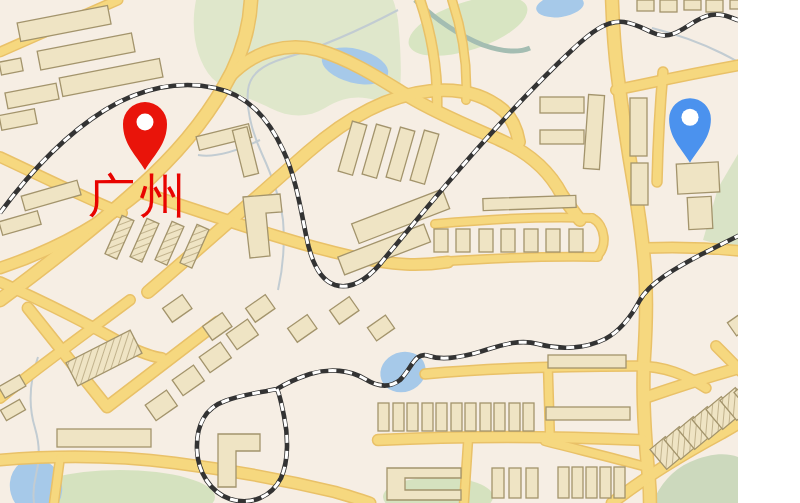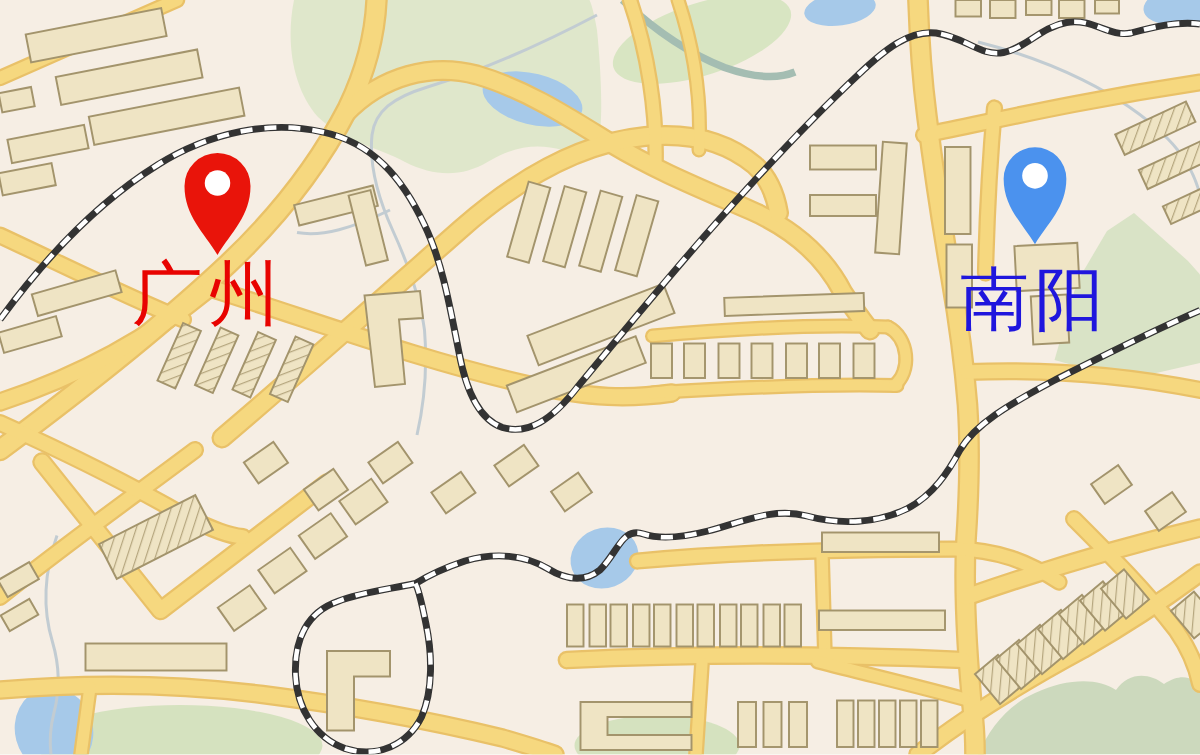--- a/index.html
+++ b/index.html
@@ -1,19 +1,20 @@
 <!DOCTYPE html>
 <html><head>
 <meta charset="utf-8">
 <style>
   html,body{margin:0;padding:0;background:#ffffff;}
   .stage{
-    position:relative;width:800px;height:503px;overflow:hidden;
+    position:relative;width:724px;height:503px;overflow:hidden;
     background:#f6eee4;
     font-family:"Liberation Sans","DejaVu Sans",sans-serif;
+    padding-left:14px;
   }
   .stage svg{position:absolute;left:0;top:0;}
   .road-casing path, .road-casing use{fill:none;stroke:#e9c168;stroke-linecap:round;stroke-linejoin:round;}
   .road-inner path, .road-inner use{fill:none;stroke:#f6d87f;stroke-linecap:round;stroke-linejoin:round;}
   .rail-base{fill:none;stroke:#333333;stroke-width:4.6;}
   .rail-dash{fill:none;stroke:#ffffff;stroke-width:3;stroke-dasharray:8 8;}
   .bld{fill:#efe4c4;stroke:#a3946c;stroke-width:1.3;}
   .bldh{fill:url(#hatch);stroke:#a3946c;stroke-width:1.3;}
   .river{fill:none;stroke:#c2ccd2;stroke-width:2;}
   .river-big{fill:none;stroke:#a4bdb2;stroke-width:5;}
@@ -266,16 +267,15 @@
     <path d="M0,44 C-9,29 -22,18 -22,-2 A22,22 0 1 1 22,-2 C22,18 9,29 0,44 Z" fill="#e9140a"></path>
     <circle cx="0" cy="-4" r="8.5" fill="#ffffff"></circle>
   </g>
   <g transform="translate(690,121) scale(0.95)">
     <path d="M0,44 C-9,29 -22,18 -22,-2 A22,22 0 1 1 22,-2 C22,18 9,29 0,44 Z" fill="#4b92ee"></path>
     <circle cx="0" cy="-4" r="9" fill="#ffffff"></circle>
   </g>
 </svg>
 
 <div class="city-label gz" style="color: rgb(232, 3, 0);">广州</div>
-<div class="city-label ny" style="color: rgb(31, 22, 221);">南阳</div>
 
 
 </div>
 
 </body></html>

